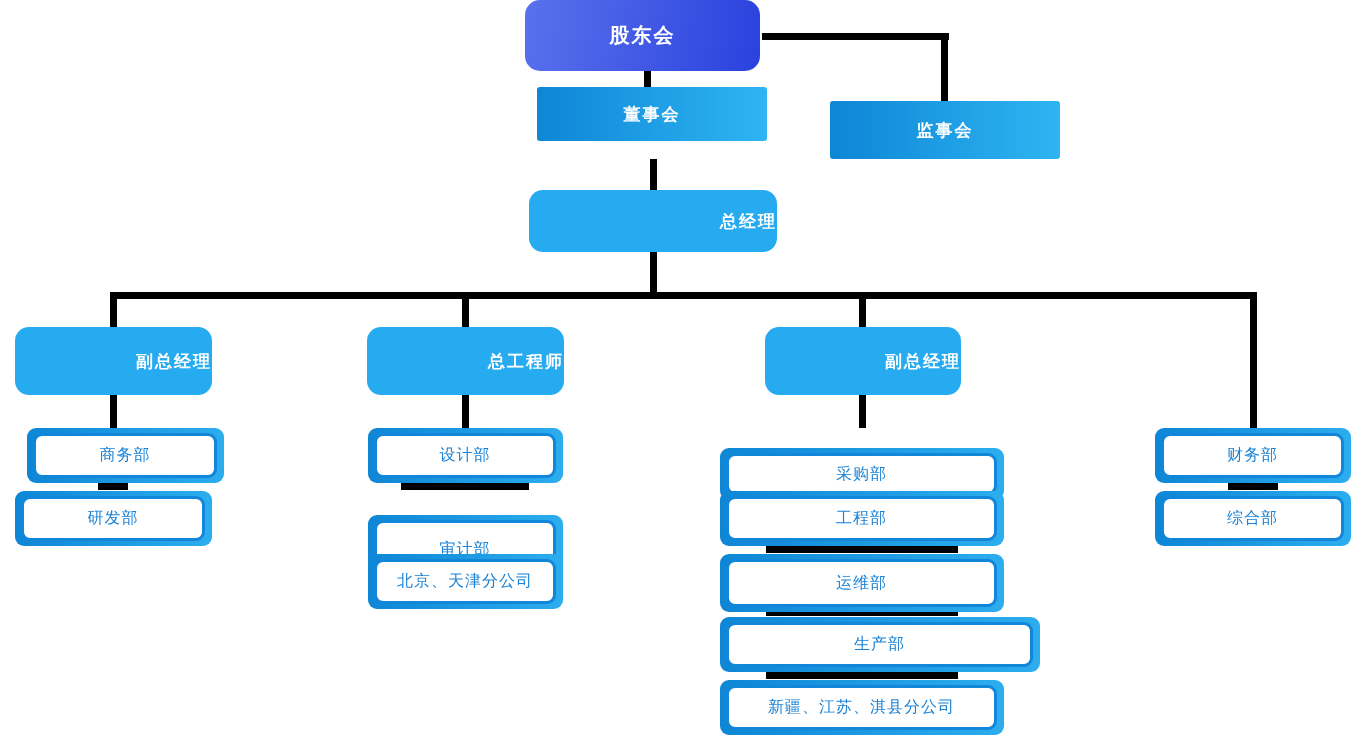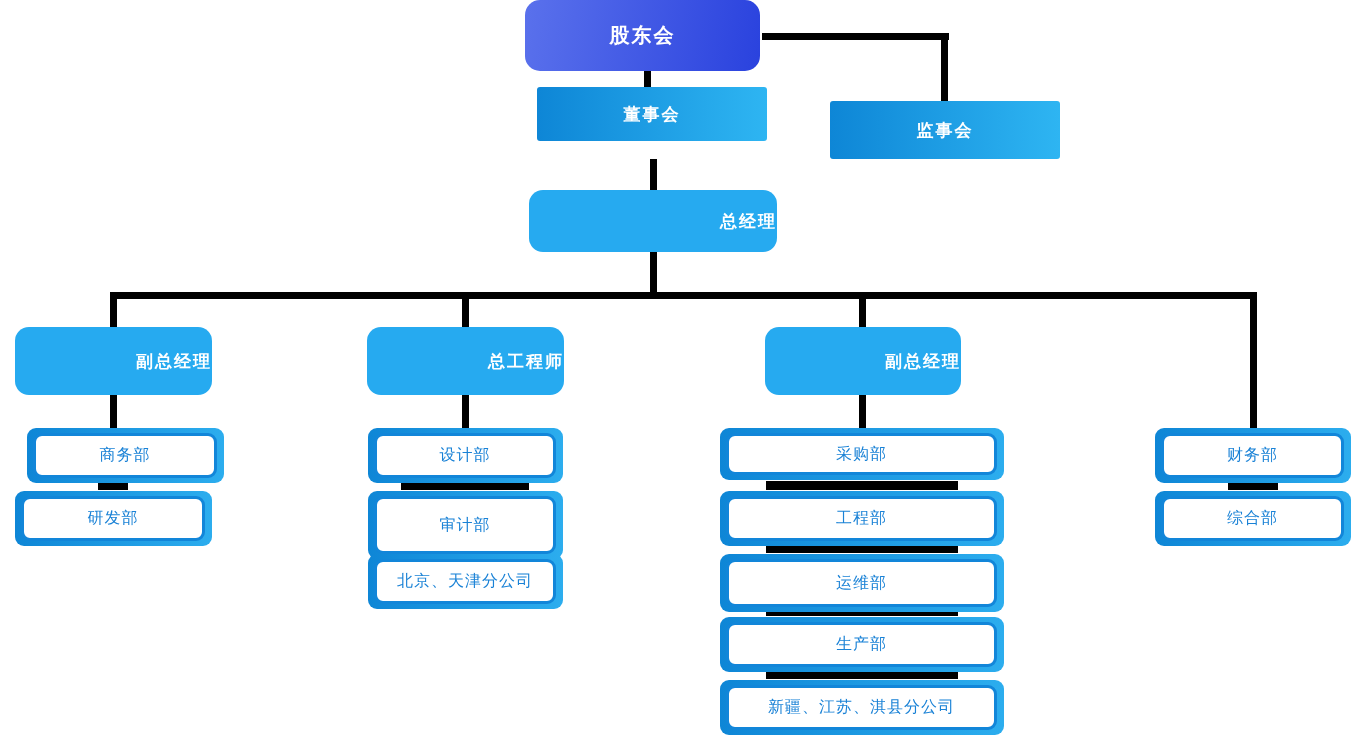--- a/index.html
+++ b/index.html
@@ -103,47 +103,47 @@
     <div class="dept-inner">
       <span class="dept-label">研发部</span>
     </div>
   </div>
 
   <div class="dept" style="left:368px;top:428px;width:195px;height:55px">
     <div class="dept-inner">
       <span class="dept-label">设计部</span>
     </div>
   </div>
-  <div class="dept" style="left:368px;top:491px;width:195px;height:68px">
+  <div class="dept" style="left:368px;top:515px;width:195px;height:68px">
     <div class="dept-inner">
       <span class="dept-label">审计部</span>
     </div>
   </div>
   <div class="dept" style="left:368px;top:554px;width:195px;height:55px">
     <div class="dept-inner">
       <span class="dept-label">北京、天津分公司</span>
     </div>
   </div>
 
-  <div class="dept" style="left:720px;top:428px;width:284px;height:52px">
+  <div class="dept" style="left:720px;top:448px;width:284px;height:52px">
     <div class="dept-inner">
       <span class="dept-label">采购部</span>
     </div>
   </div>
   <div class="dept" style="left:720px;top:491px;width:284px;height:55px">
     <div class="dept-inner">
       <span class="dept-label">工程部</span>
     </div>
   </div>
   <div class="dept" style="left:720px;top:554px;width:284px;height:58px">
     <div class="dept-inner">
       <span class="dept-label">运维部</span>
     </div>
   </div>
-  <div class="dept" style="left:720px;top:617px;width:284px;height:55px">
+  <div class="dept" style="left:720px;top:617px;width:320px;height:55px">
     <div class="dept-inner">
       <span class="dept-label">生产部</span>
     </div>
   </div>
   <div class="dept" style="left:1155px;top:428px;width:196px;height:55px">
     <div class="dept-inner">
       <span class="dept-label">财务部</span>
     </div>
   </div>
 

